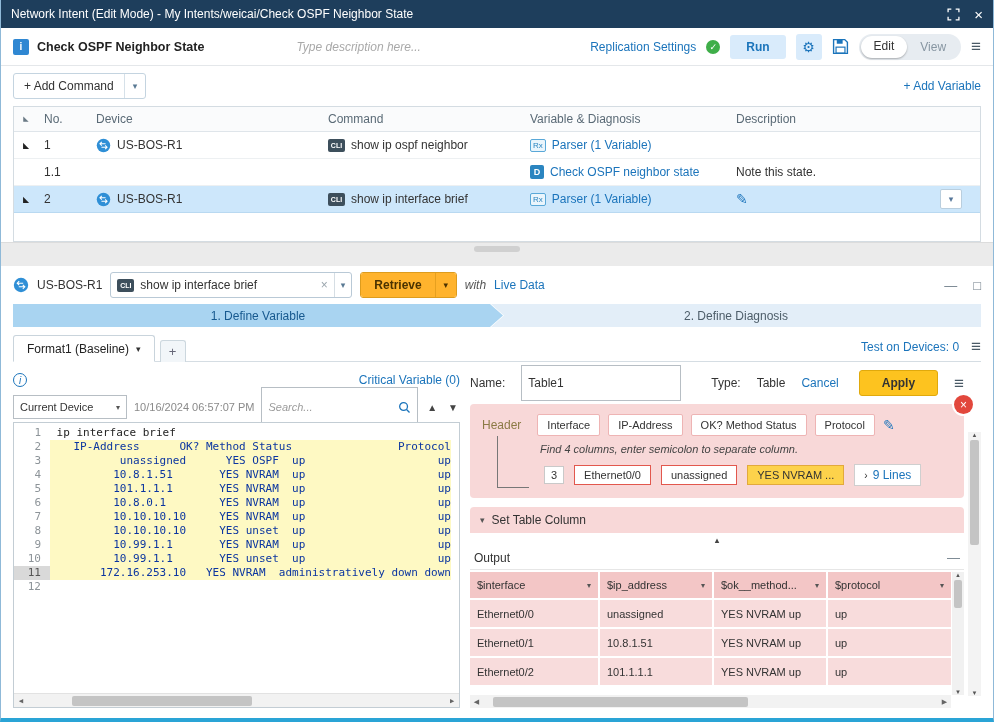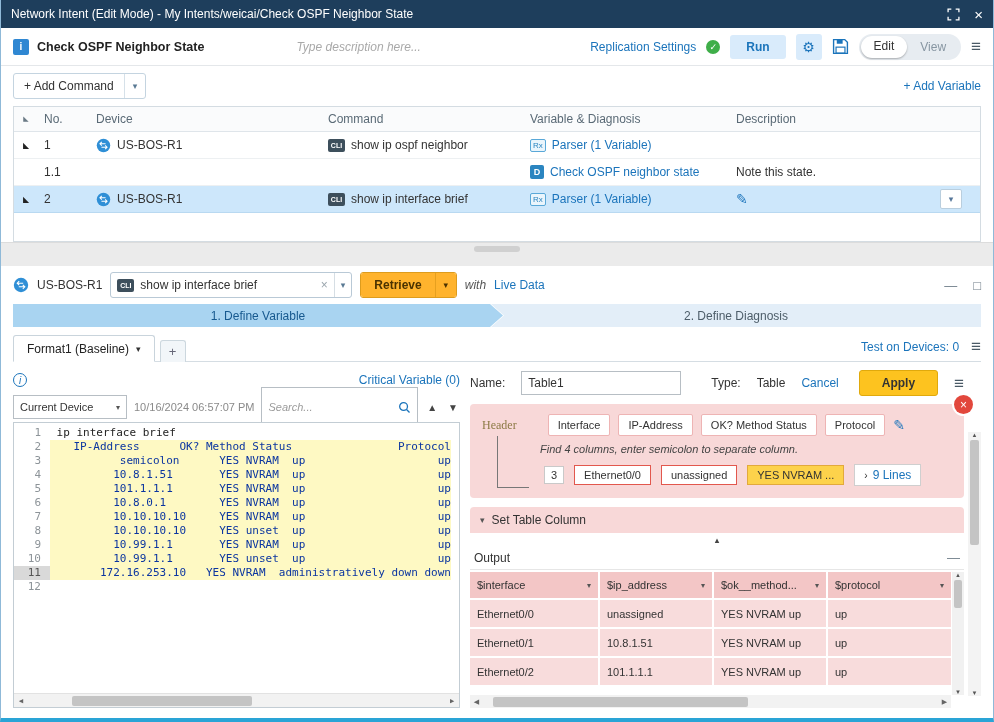--- a/index.html
+++ b/index.html
@@ -118,31 +118,31 @@
   .cl.cur .ln { background:#d9d9d9; color:#555; }
   .hscroll { position:absolute; left:0; right:0; bottom:0; height:14px; background:#f2f2f2; border-top:1px solid #e2e2e2;
              display:flex; align-items:center; font-size:7px; color:#666; }
   .hscroll .arr { width:14px; text-align:center; cursor:pointer; }
   .hscroll .track { flex:1; position:relative; height:100%; }
   .hthumb { position:absolute; top:2px; height:10px; background:#c4c4c4; border-radius:2px; cursor:pointer; }
 
   
   .right { flex:1; position:relative; display:flex; flex-direction:column; min-height:0; padding-right:17px; }
   .namerow { height:30px; display:flex; align-items:center; gap:16px; font-size:12px; color:#333; }
-  .txt { border:1px solid #b7bec4; height:24px; padding:0 6px; font-size:12px; color:#333; font-family:"Liberation Sans",sans-serif; }
+  .txt { border:1px solid #b7bec4; height:36px; padding:0 6px; font-size:12px; color:#333; font-family:"Liberation Sans",sans-serif; }
   .name-in { width:160px; }
   .btn-apply { background:#fdc31f; border:1px solid #e0a90c; border-radius:3px; color:#333; font-weight:bold;
                font-size:12px; padding:5px 22px; cursor:pointer; margin-left:4px; }
   .namerow .cancel { margin-left:auto; }
 
   .pinkpanel { position:relative; margin-top:6px; background:#f8d8d8; border-radius:4px; padding:10px 12px 12px; }
   .xbadge { position:absolute; top:-9px; right:-9px; width:19px; height:19px; border-radius:50%; background:#e2473c;
             color:#fff; font-size:12px; display:flex; align-items:center; justify-content:center; cursor:pointer;
             box-shadow:0 0 0 2px #fff; }
-  .hdrlab { font-size:12px; color:#8c7a45; margin-right:23px;font-family:Liberation Serif, serif; }
+  .hdrlab { font-size:12px; color:#8c7a45; margin-right:8px; }
   .colrow { display:flex; align-items:center; gap:8px; }
   .colbox { background:#fff; border:1px solid #eeb4b4; border-radius:2px; padding:4px 9px; font-size:11px; color:#333; }
   .hint { font-style:italic; font-size:11px; color:#444; margin:7px 0 9px 58px; }
   .connector { position:absolute; left:27px; top:32px; width:32px; height:52px; border-left:1px solid #777; border-bottom:1px solid #777; }
   .samplerow { display:flex; align-items:center; gap:10px; margin-left:62px; }
   .numbox { background:#fff; border:1px solid #c9c9c9; padding:2px 6px; font-size:11px; color:#333; }
   .cellbox { background:#fff; border:1px solid #e2574d; padding:3px 9px; font-size:11px; color:#333; }
   .cellbox.yellow { background:#fdd24b; border-color:#e2a93c; }
   .linesbox { background:#fff; border:1px solid #cfcfcf; padding:3px 9px; font-size:11px; display:flex; gap:5px; align-items:center; cursor:pointer; }
   .linesbox .gt { color:#333; font-size:10px; }
@@ -370,21 +370,21 @@
                 </svg>
             </span>
           </div>
           <span class="navtri">▲</span>
           <span class="navtri">▼</span>
         </div>
 
         <div class="editor">
           <div class="cl"><span class="ln">1</span><span class="ct"> ip interface brief</span></div>
           <div class="cl seld"><span class="ln">2</span><span class="ct">IP-Address      OK? Method Status                Protocol</span></div>
-          <div class="cl seld"><span class="ln">3</span><span class="ct">semicolon      YES NVRAM  up                    up</span></div>
+          <div class="cl seld"><span class="ln">3</span><span class="ct">unassigned      YES OSPF  up                    up</span></div>
           <div class="cl seld"><span class="ln">4</span><span class="ct">10.8.1.51       YES NVRAM  up                    up</span></div>
           <div class="cl seld"><span class="ln">5</span><span class="ct">101.1.1.1       YES NVRAM  up                    up</span></div>
           <div class="cl seld"><span class="ln">6</span><span class="ct">10.8.0.1        YES NVRAM  up                    up</span></div>
           <div class="cl seld"><span class="ln">7</span><span class="ct">10.10.10.10     YES NVRAM  up                    up</span></div>
           <div class="cl seld"><span class="ln">8</span><span class="ct">10.10.10.10     YES unset  up                    up</span></div>
           <div class="cl seld"><span class="ln">9</span><span class="ct">10.99.1.1       YES NVRAM  up                    up</span></div>
           <div class="cl seld"><span class="ln">10</span><span class="ct">10.99.1.1       YES unset  up                    up</span></div>
           <div class="cl seld cur"><span class="ln">11</span><span class="ct">172.16.253.10   YES NVRAM  administratively down down</span></div>
           <div class="cl"><span class="ln">12</span><span class="ct"></span></div>
           <div class="hscroll">

